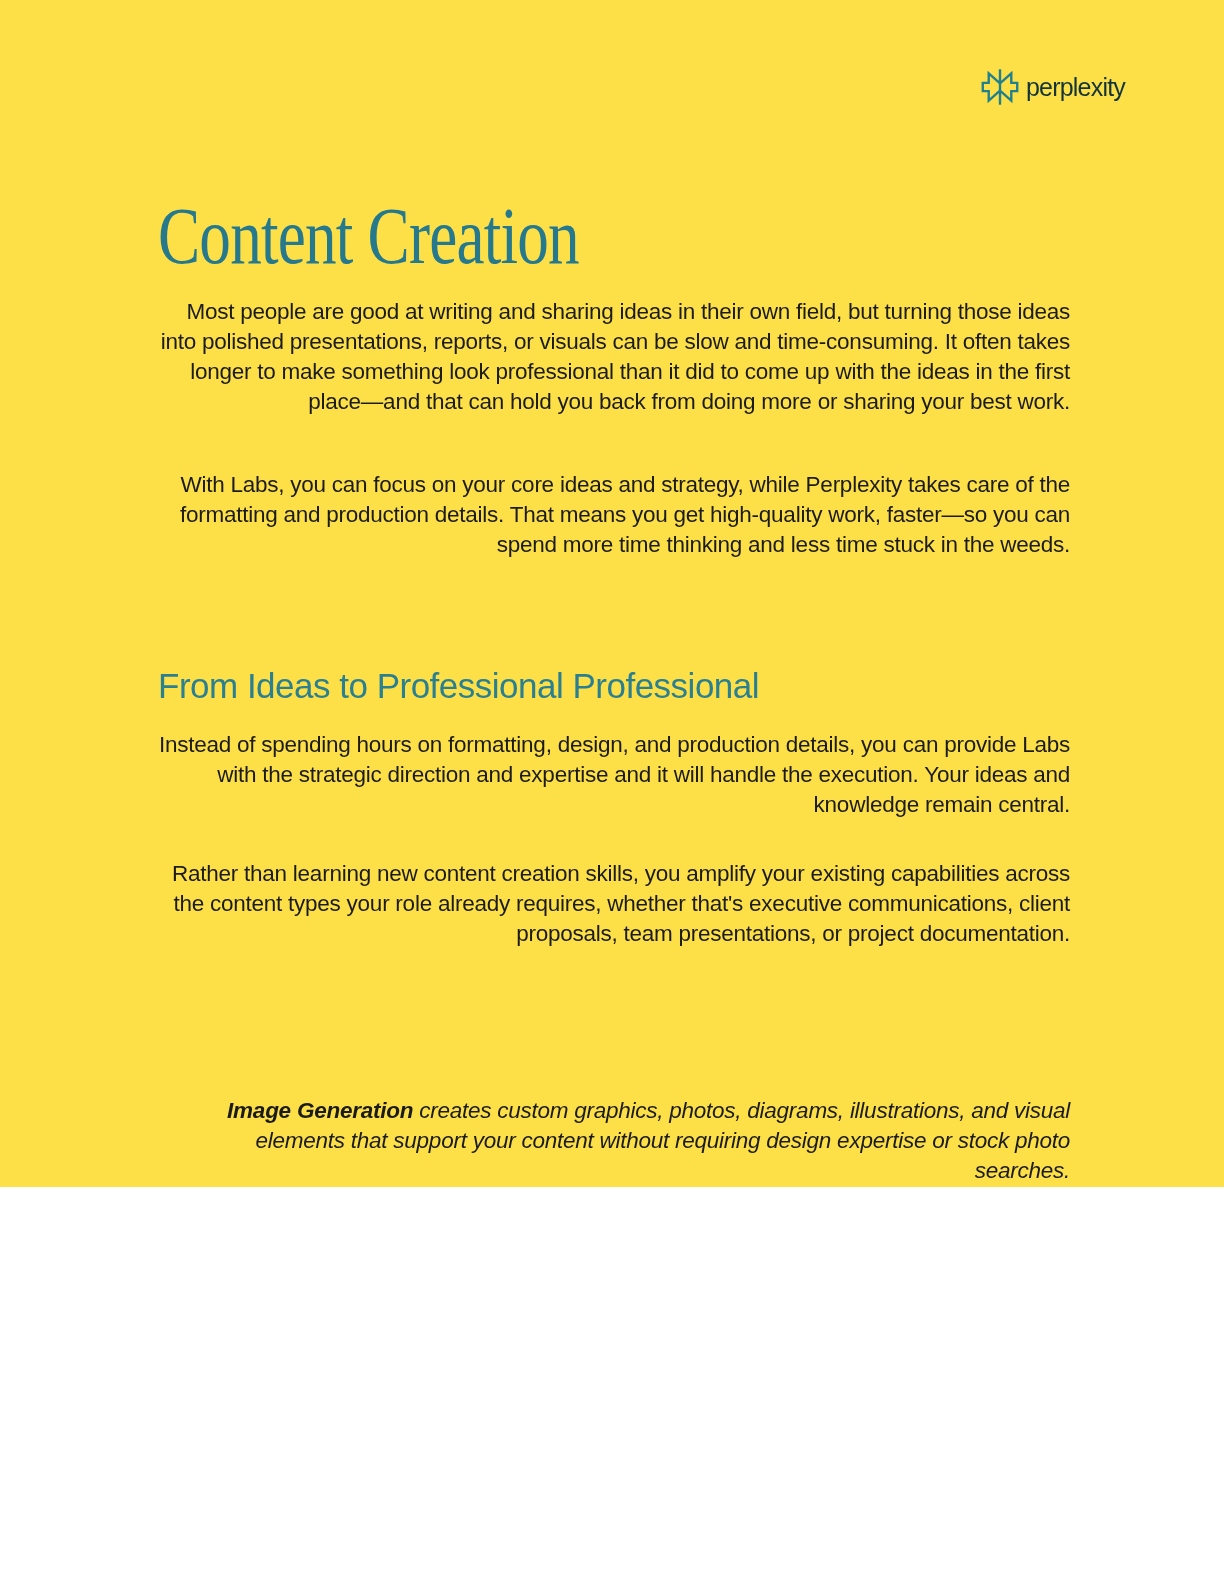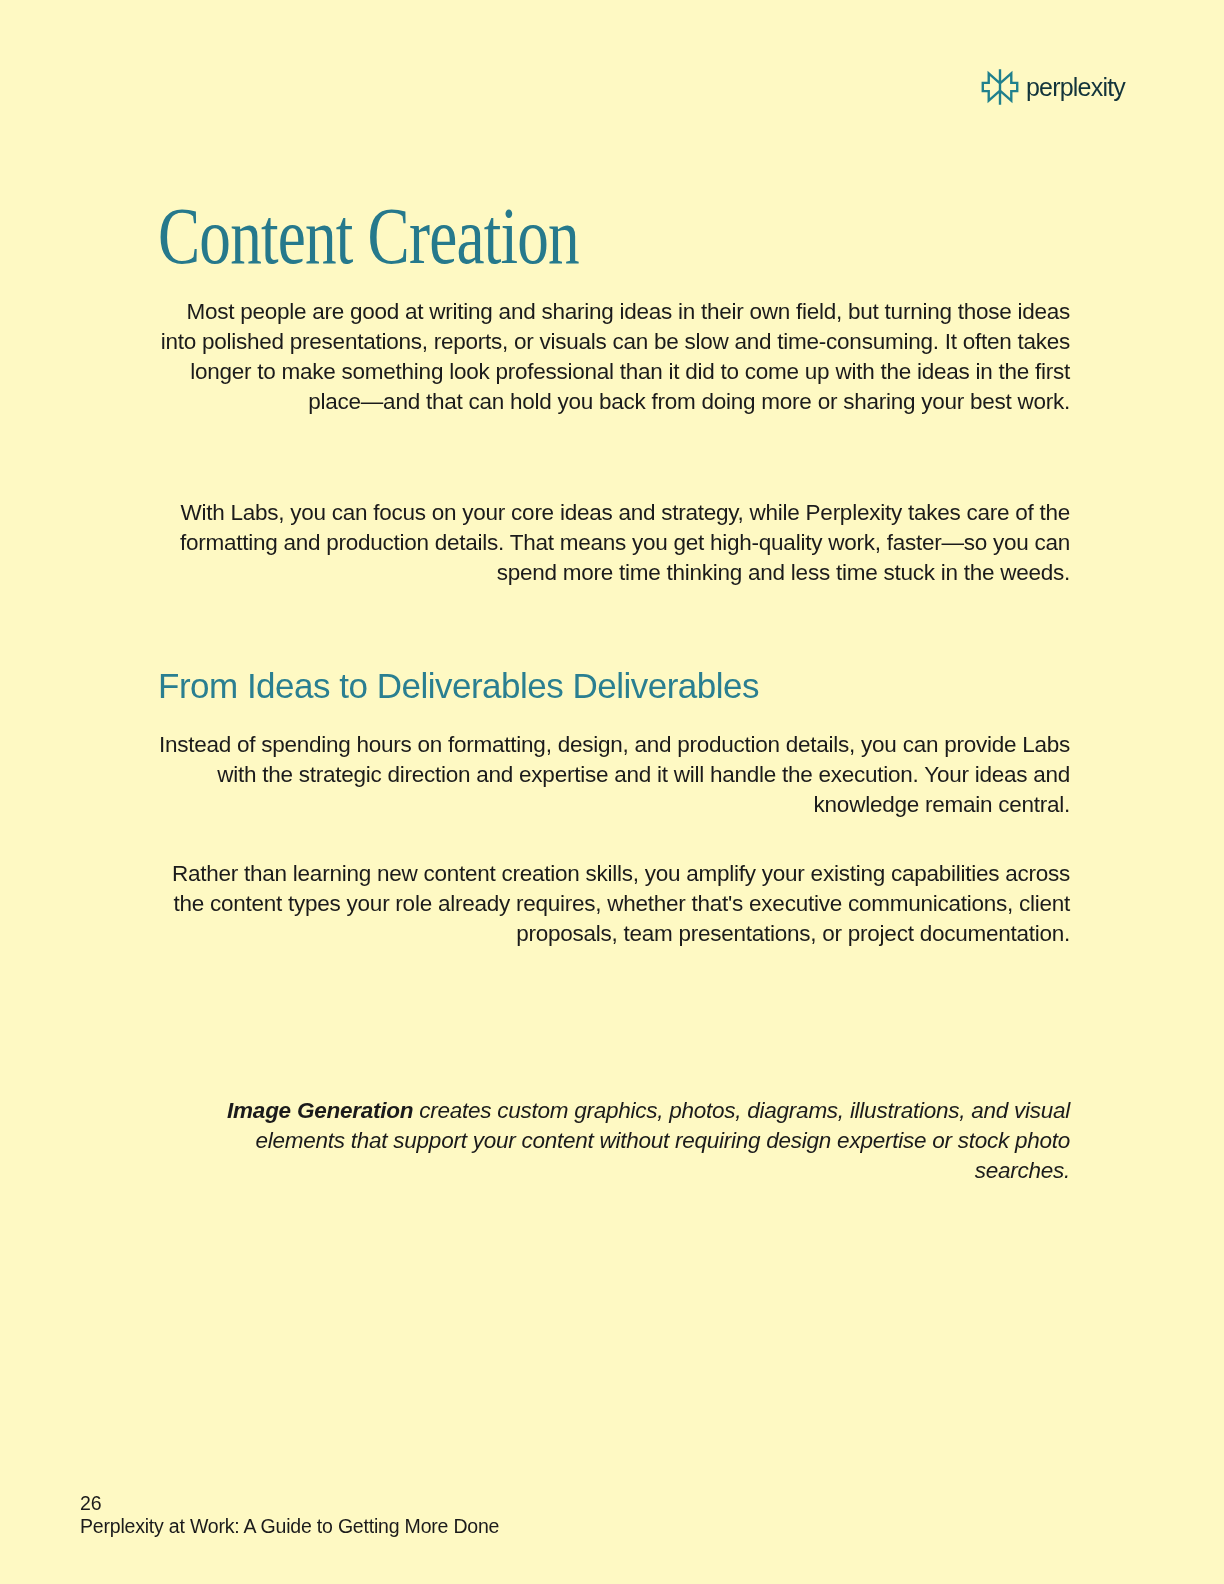--- a/index.html
+++ b/index.html
@@ -1,21 +1,21 @@
 <!DOCTYPE html>
 <html><head>
 <meta charset="utf-8">
 <style>
   * { margin: 0; padding: 0; box-sizing: border-box; }
   html, body { background: #ffffff; }
   .page {
     position: relative;
     width: 1224px;
-    height: 1584px;
-    background: #fef9c3;
+    height: 1187px;
+    background: #fde047;
     font-family: "Liberation Sans", sans-serif;
     color: #1b1b1b;
     overflow: hidden;
   }
 
   
   .logo {
     position: absolute;
     top: 68px;
     right: 99px;
@@ -99,23 +99,23 @@
                  M16 13 L25.5 4.5 V12.5 H30.5 V19.5 H25.5 V27.5 L16 19" stroke="#20808d" stroke-width="2" fill="none"></path>
       </svg>
     </span>
     <span class="wordmark">perplexity</span>
   </div>
 
   <h1 class="doc-title">Content Creation</h1>
 
   <p class="body-p" style="top: 297px;">Most people are good at writing and sharing ideas in their own field, but turning those ideas into polished presentations, reports, or visuals can be slow and time-consuming. It often takes longer to make something look professional than it did to come up with the ideas in the first place—and that can hold you back from doing more or sharing your best work.</p>
 
-  <p class="body-p" style="top: 498px;">With Labs, you can focus on your core ideas and strategy, while Perplexity takes care of the formatting and production details. That means you get high-quality work, faster—so you can spend more time thinking and less time stuck in the weeds.</p>
+  <p class="body-p" style="top: 470px;">With Labs, you can focus on your core ideas and strategy, while Perplexity takes care of the formatting and production details. That means you get high-quality work, faster—so you can spend more time thinking and less time stuck in the weeds.</p>
 
-  <h2 class="section-h" style="top: 666px;">From Ideas to Deliverables Deliverables</h2>
+  <h2 class="section-h" style="top: 666px;">From Ideas to Professional Professional</h2>
 
   <p class="body-p" style="top: 859px;">Rather than learning new content creation skills, you amplify your existing capabilities across the content types your role already requires, whether that's executive communications, client proposals, team presentations, or project documentation.</p>
 
   <p class="body-p" style="top: 730px;">Instead of spending hours on formatting, design, and production details, you can provide Labs with the strategic direction and expertise and it will handle the execution. Your ideas and knowledge remain central.</p>
 
 
   <p class="body-p" style="top: 1096px; font-style: italic;"><b>Image Generation</b><span> creates custom graphics, photos, diagrams, illustrations, and visual elements that support your content without requiring design expertise or stock photo searches.</span></p>
 
 
   <div class="footer">

